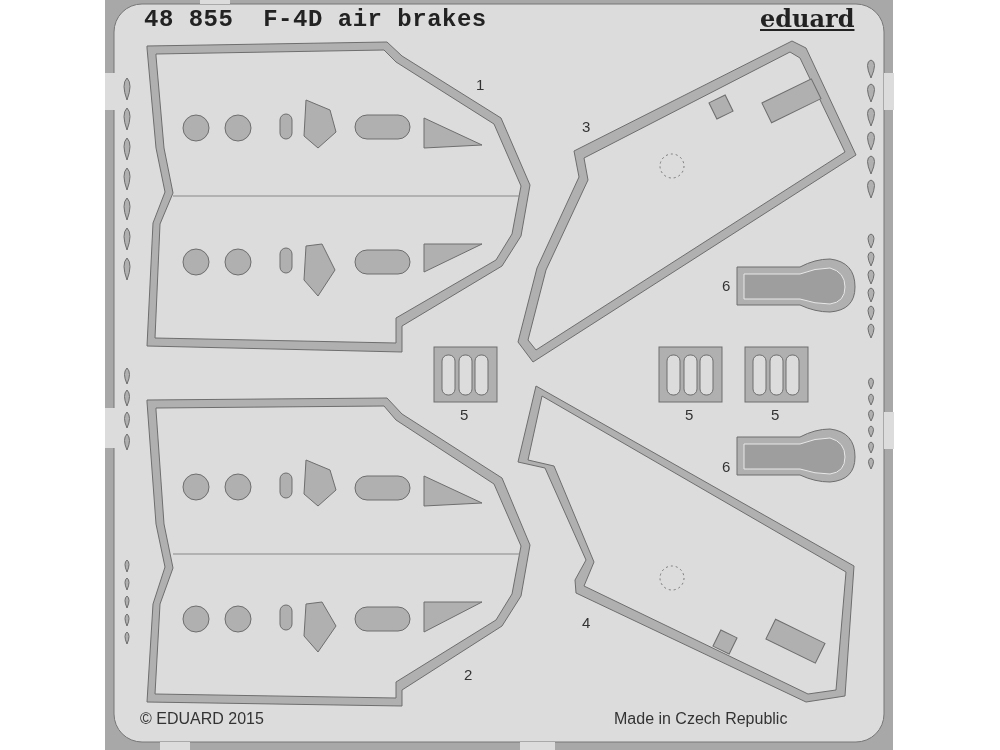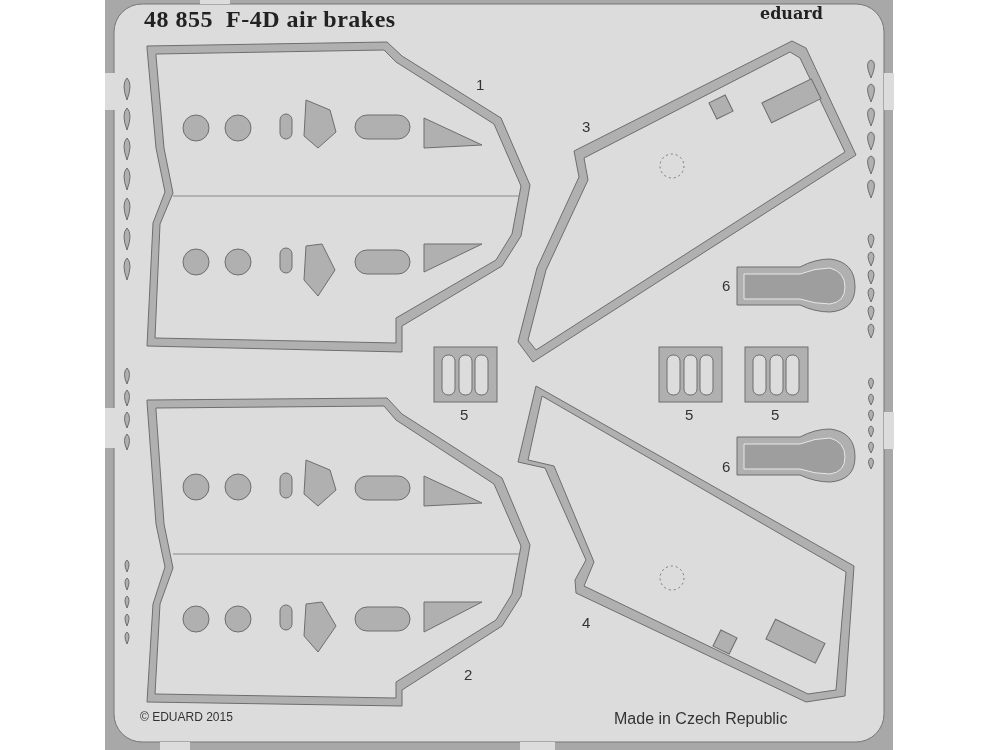--- a/index.html
+++ b/index.html
@@ -1,20 +1,20 @@
 <!DOCTYPE html>
 <html><head>
 <meta charset="utf-8">
 <style>
   html,body{margin:0;padding:0;background:#ffffff;}
   body{width:1000px;height:750px;position:relative;overflow:hidden;font-family:"Liberation Sans",sans-serif;}
   #fret{position:absolute;left:0;top:0;width:1000px;height:750px;}
-  .title{position:absolute;left:144px;top:6px;font-family:Liberation Serif, serif;font-weight:bold;font-size:24px;color:#222;letter-spacing:0.5px;white-space:pre;}
-  .brand{position:absolute;left:760px;top:4px;font-family:"DejaVu Serif","Liberation Serif",serif;font-weight:bold;font-size:16px;color:#222;}
-  .footer-left{position:absolute;left:140px;top:710px;font-size:12px;color:#333;}
+  .title{position:absolute;left:144px;top:6px;font-family:Liberation Mono, monospace;font-weight:bold;font-size:24px;color:#222;letter-spacing:0.5px;white-space:pre;}
+  .brand{position:absolute;left:760px;top:4px;font-family:"DejaVu Serif","Liberation Serif",serif;font-weight:bold;font-size:24px;color:#222;text-decoration:underline;}
+  .footer-left{position:absolute;left:140px;top:710px;font-size:16px;color:#333;}
   .footer-right{position:absolute;left:614px;top:710px;font-size:16px;color:#333;}
   .plabel{position:absolute;font-size:15px;color:#333;}
 </style>
 </head>
 <body>
 
 <svg id="fret" viewBox="0 0 1000 750" xmlns="http://www.w3.org/2000/svg">
 
   <rect x="105" y="0" width="788" height="750" fill="#a8a8a8"></rect>
   <rect x="114" y="4" width="770" height="738" rx="28" fill="#dcdcdc" stroke="#777" stroke-width="1"></rect>

